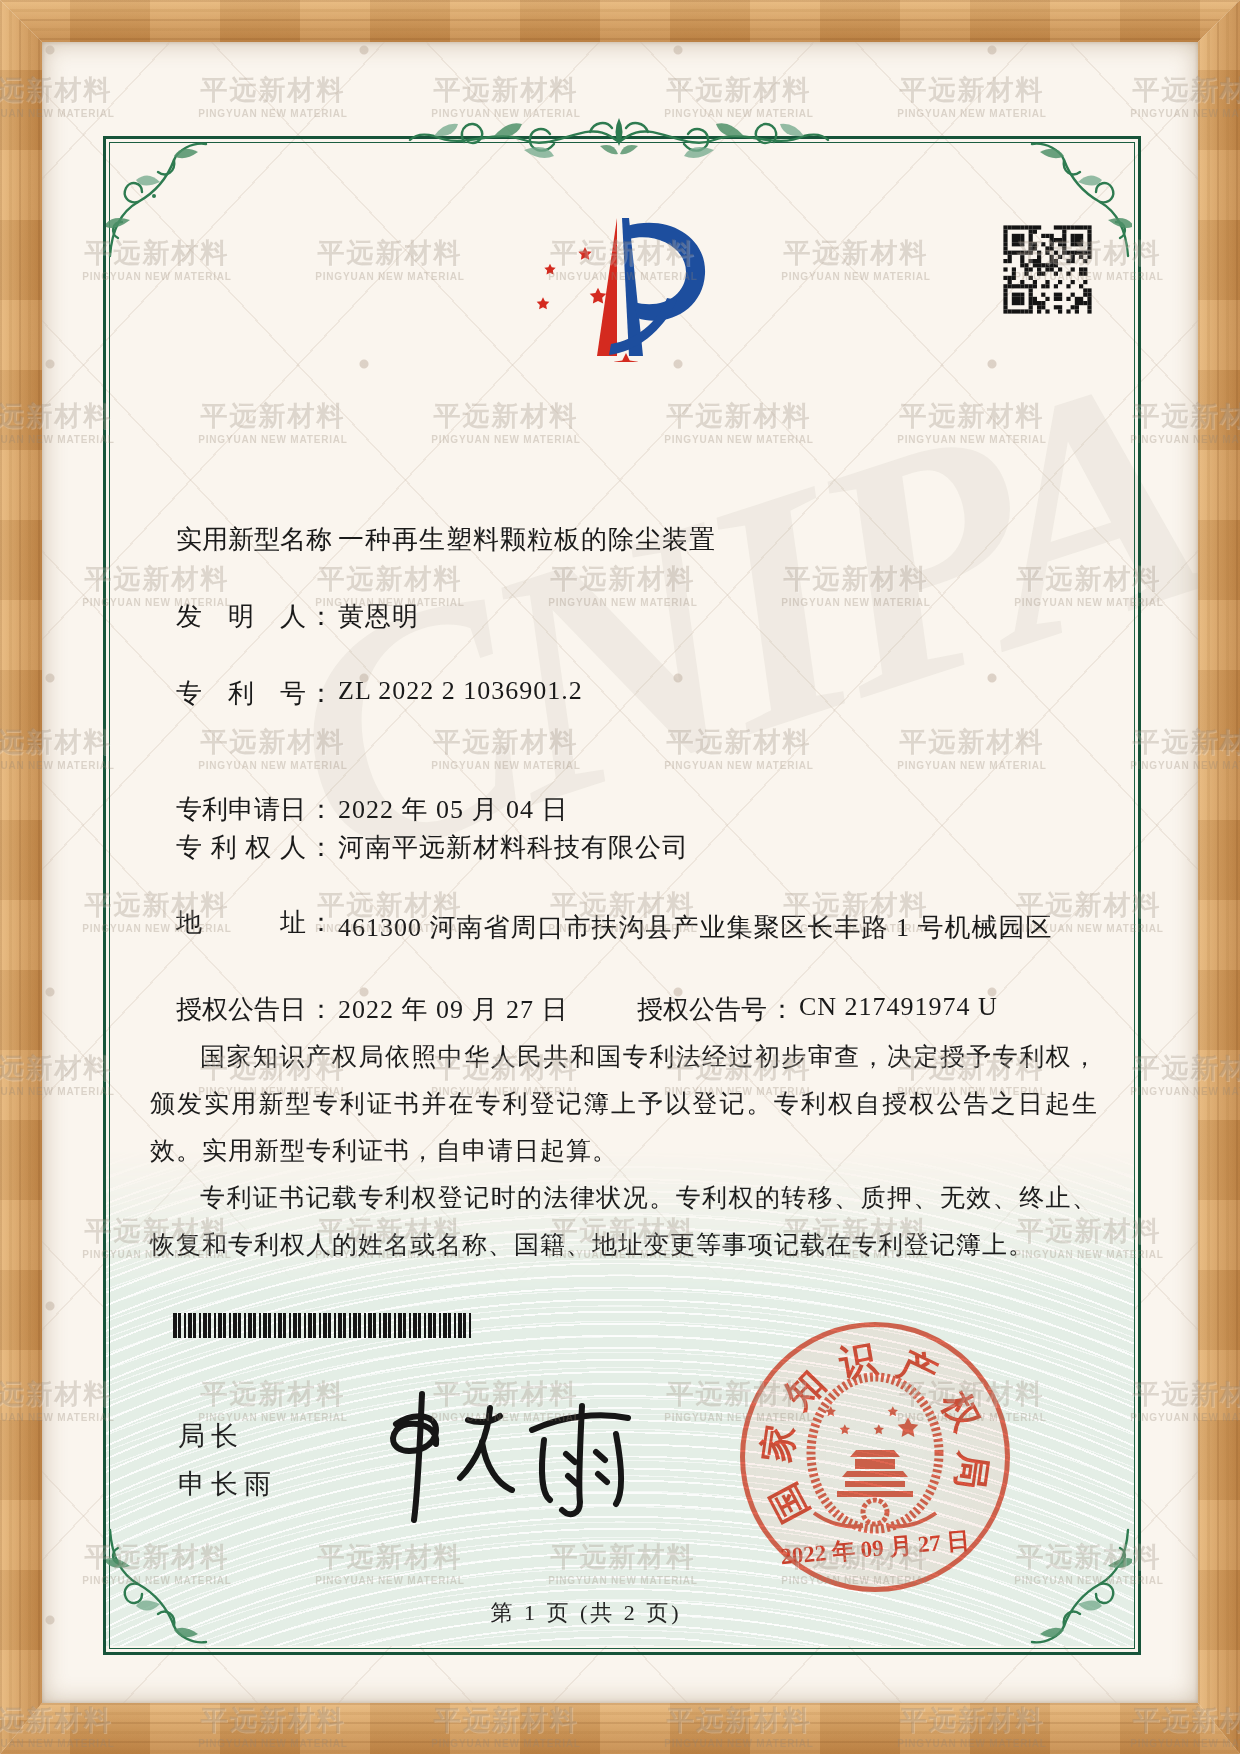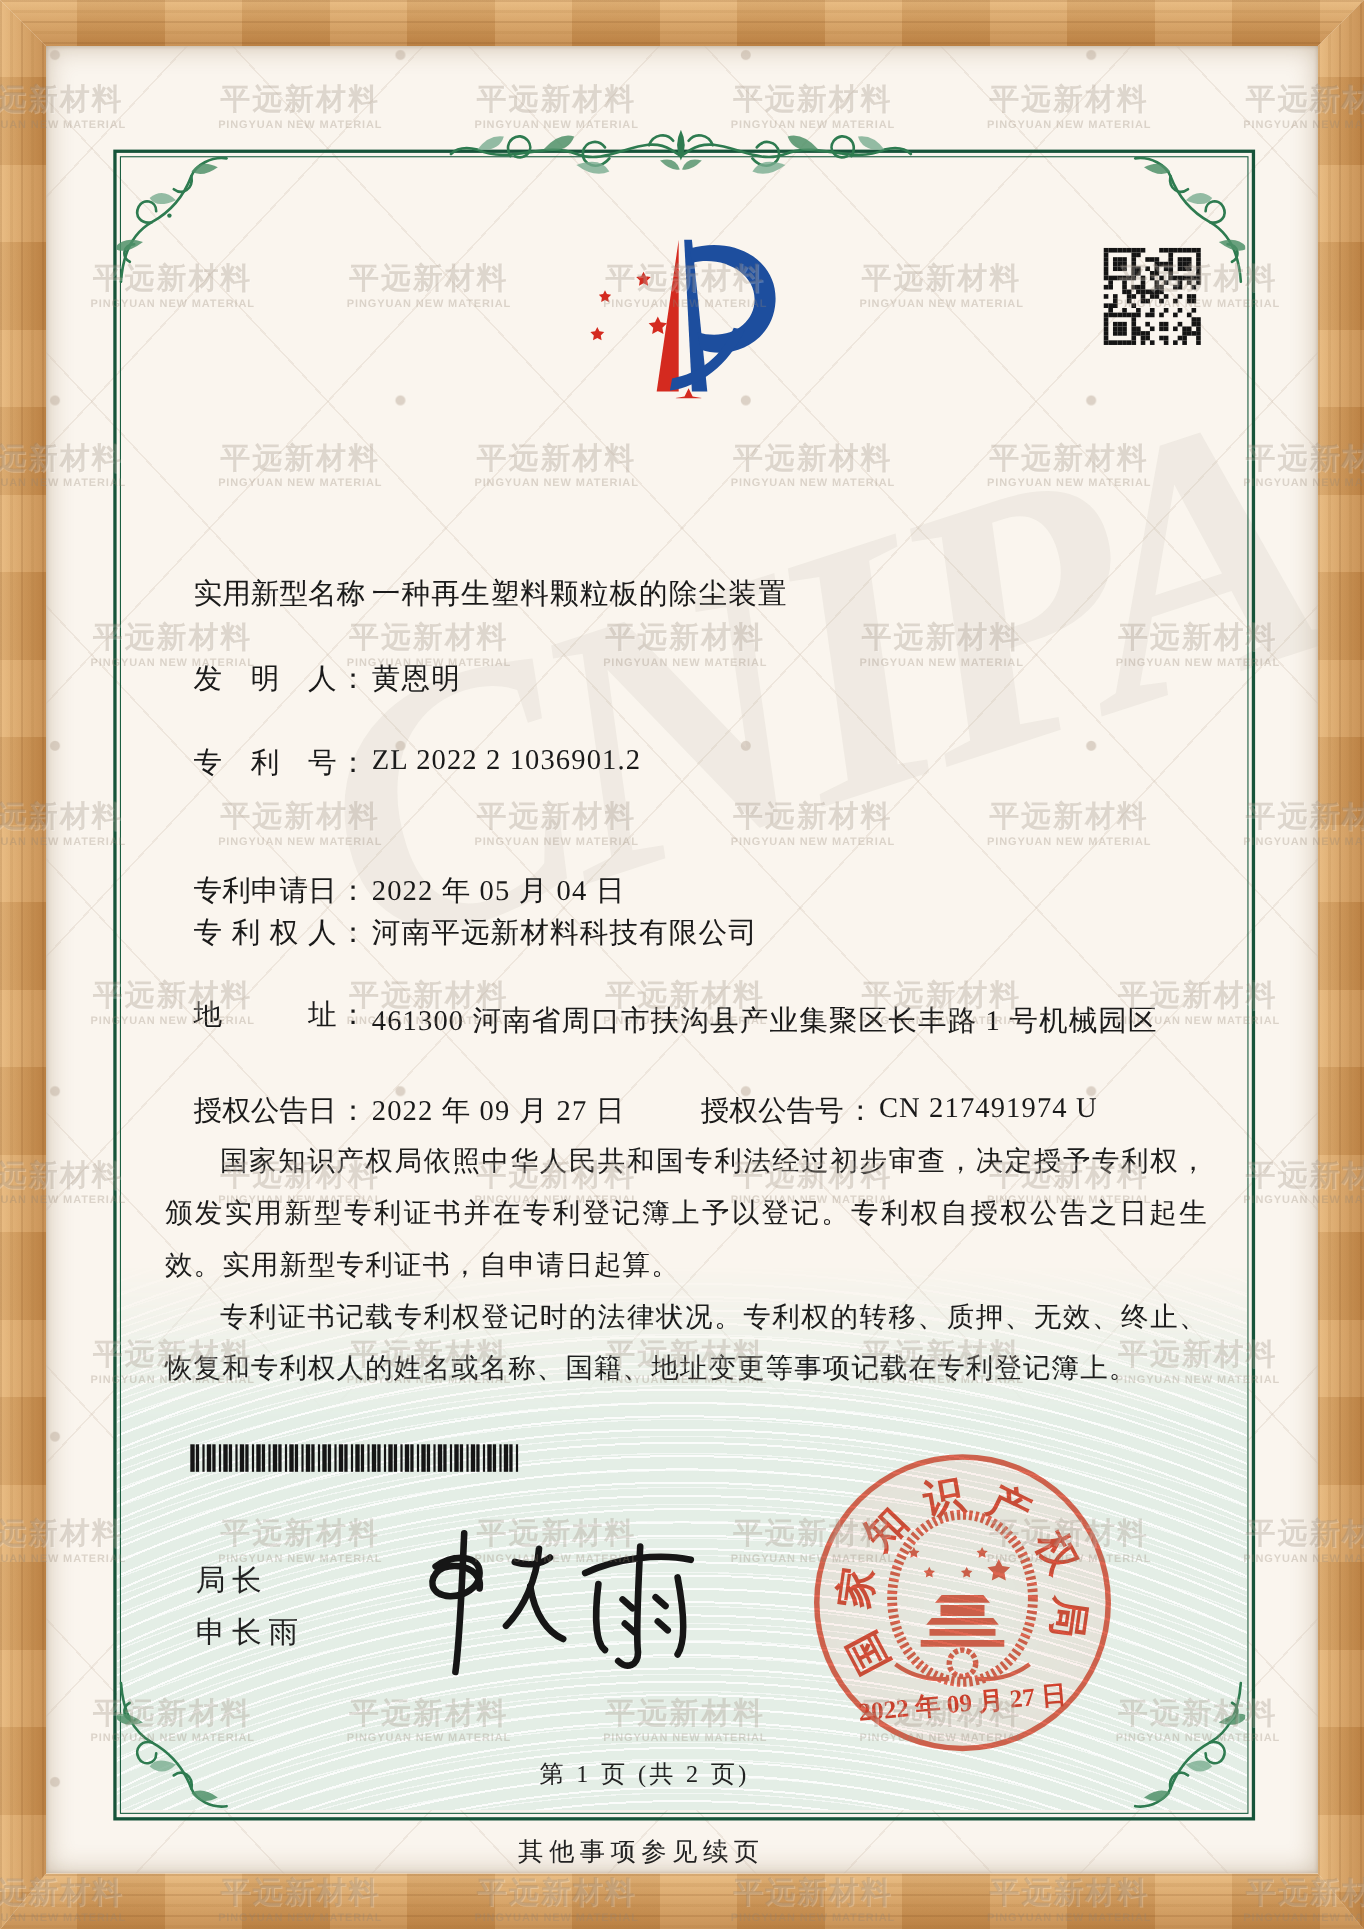--- a/index.html
+++ b/index.html
@@ -481,21 +481,20 @@
         <path d="M50,92 l50,0 -6,-7 -38,0 z" stroke="none"></path>
         <circle cx="75" cy="147" r="12" fill="none" stroke-width="5" stroke-dasharray="4,2"></circle>
         <path d="M14,148 q22,16 49,13" fill="none" stroke-width="4"></path>
         <path d="M136,148 q-22,16 -49,13" fill="none" stroke-width="4"></path>
       </g>
     </svg>
     <div class="seal-date">2022 年 09 月 27 日</div>
   </div>
 
   <div class="page-footer">第 1 页 (共 2 页)</div>
-  <div class="cont-note">其他事项参见续页</div>
 
   <div class="wf wf-top wf-h"></div>
   <div class="wf wf-bottom wf-h"></div>
   <div class="wf wf-left wf-v"></div>
   <div class="wf wf-right wf-v"></div>
 
   <div class="wm-layer">
       <div class="wm" style="left: -60px; top: 72px;">
         <div class="wm-cn">平远新材料</div>
         <div class="wm-en">PINGYUAN NEW MATERIAL</div>

